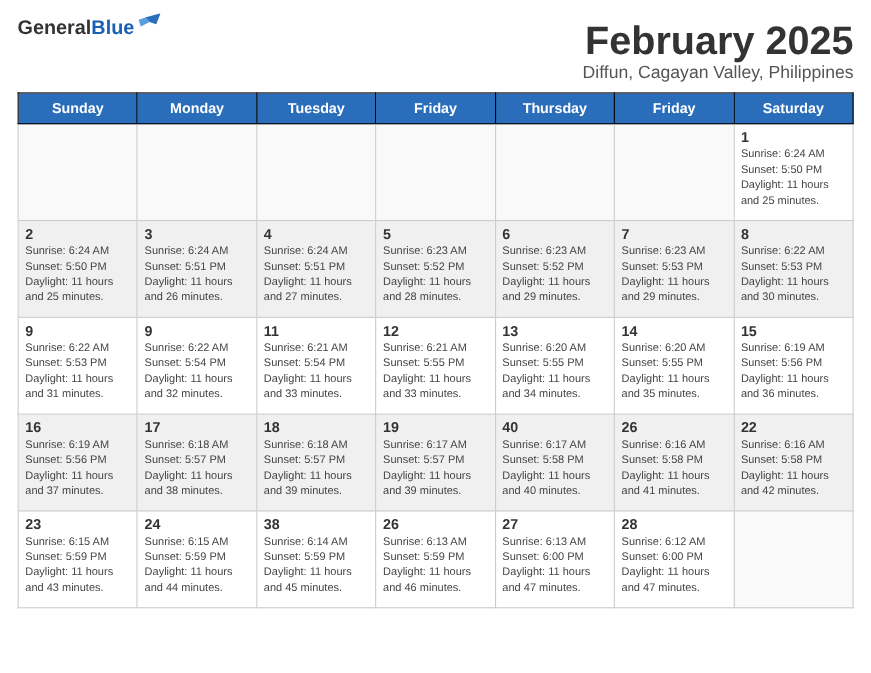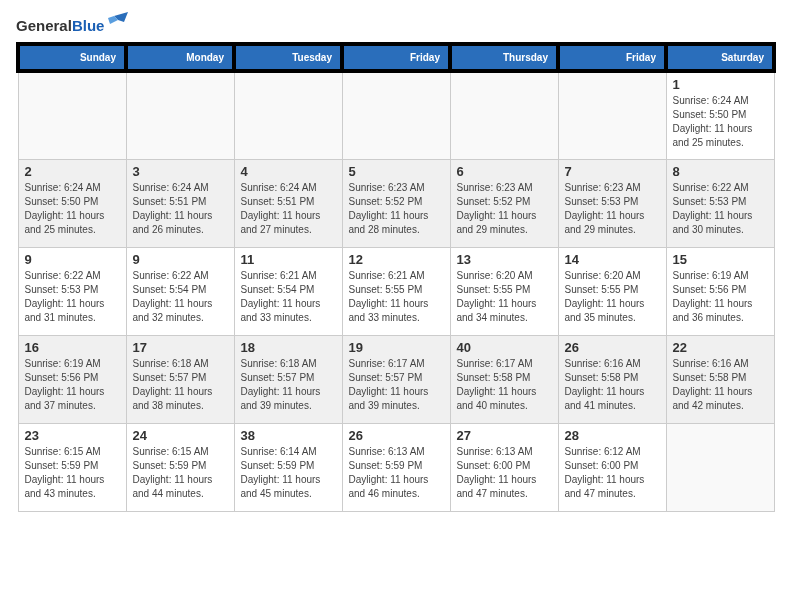--- a/index.html
+++ b/index.html
@@ -15,21 +15,21 @@
       justify-content: space-between;
       align-items: flex-start;
       margin-bottom: 8px;
     }
     .logo {
       display: flex;
       flex-direction: column;
       align-items: flex-start;
     }
     .logo-text {
-      font-size: 15px;
+      font-size: 18px;
       font-weight: bold;
       color: #333;
       line-height: 1;
     }
     .logo-text .general { color: #333; }
     .logo-text .blue { color: #1a5fb4; }
     .title-section {
       text-align: right;
     }
     .month-title {
@@ -42,24 +42,24 @@
       color: #555;
     }
     .calendar {
       width: 100%;
       border-collapse: collapse;
       border: 1px solid #ccc;
     }
     .calendar th {
       background-color: #2a6ebb;
       color: #fff;
-      text-align: right;
+      text-align: center;
       padding: 6px 8px;
-      font-size: 10px;
-      border: 4px solid #000000;
+      font-size: 13px;
+      border: 1px solid #000000;
     }
     .calendar td {
       border: 1px solid #ccc;
       vertical-align: top;
       padding: 4px 6px;
       width: calc(100% / 7);
       height: 88px;
       background: #fff;
     }
     .calendar td.empty {
@@ -89,20 +89,24 @@
     <div style="display:flex;align-items:center;">
       <span class="logo-text">
         <span class="general">General</span><span class="blue">Blue</span>
       </span>
       <svg width="22" height="22" viewBox="0 0 22 22" style="margin-left:2px;margin-top:-4px;">
         <polygon points="8,4 22,0 18,10 12,8" fill="#2a6ebb"></polygon>
         <polygon points="8,4 12,8 4,12 2,6" fill="#5a9edf"></polygon>
       </svg>
     </div>
   </div>
+  <div class="title-section">
+    <div class="month-title">February 2025</div>
+    <div class="location-title">Diffun, Cagayan Valley, Philippines</div>
+  </div>
 </div>
 
 <table class="calendar">
   <thead>
     <tr>
     <th>Sunday</th>
         <th>Monday</th>
         <th>Tuesday</th>
         <th>Friday</th>
         <th>Thursday</th>

